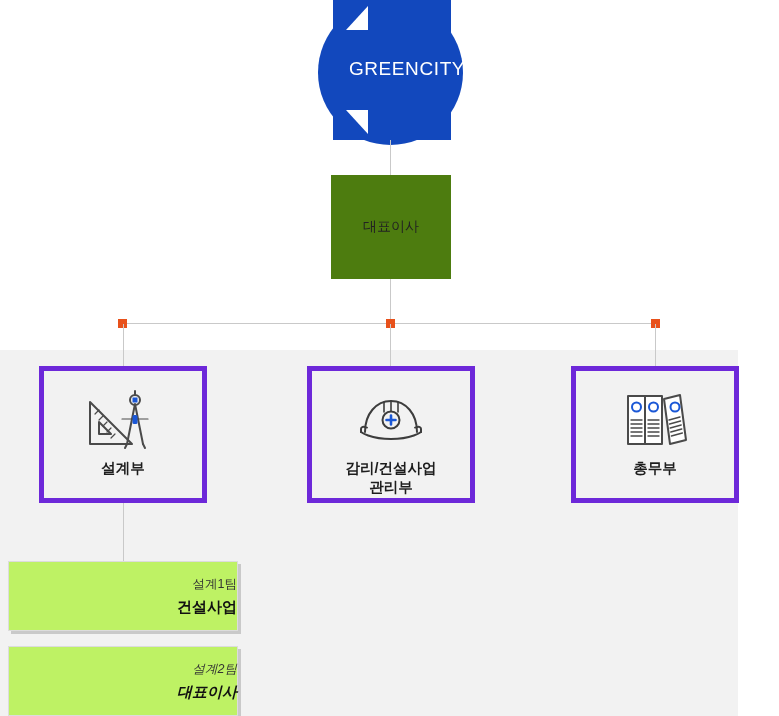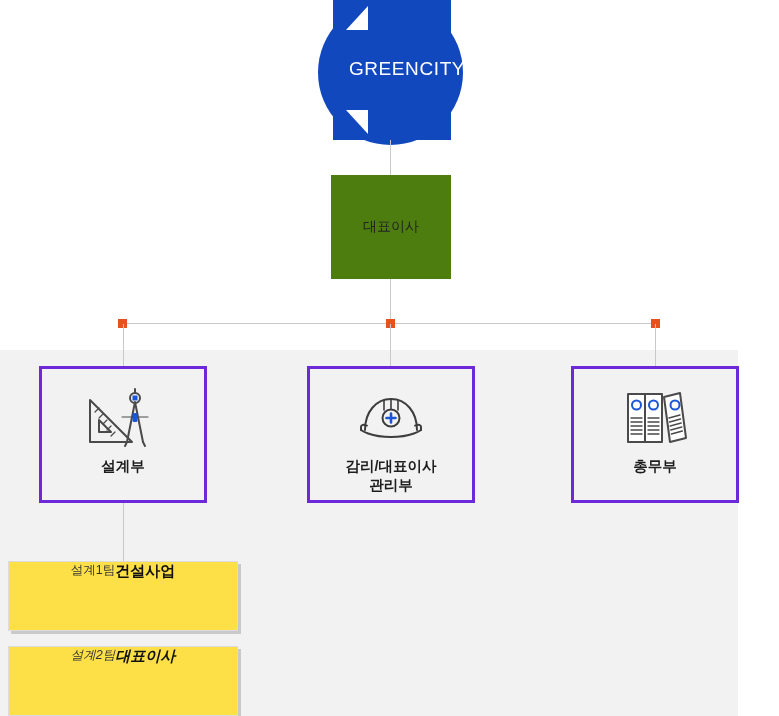--- a/index.html
+++ b/index.html
@@ -115,21 +115,21 @@
     color: #222222;
     font-weight: 400;
   }
 
   
   .dept {
     position: absolute;
     width: 168px;
     height: 137px;
     background: #f2f2f2;
-    border: 3px solid #6d28d9;
+    border: 5px solid #6d28d9;
     display: flex;
     flex-direction: column;
     align-items: center;
     justify-content: flex-start;
   }
   .dept .icon-slot {
     height: 80px;
     display: flex;
     align-items: center;
     justify-content: center;
@@ -146,26 +146,26 @@
   #dept-0 { left: 39px;  top: 366px; }
   #dept-1 { left: 307px; top: 366px; }
   #dept-2 { left: 571px; top: 366px; align-items: center; }
 
   
   .team {
     position: absolute;
     left: 8px;
     width: 230px;
     height: 70px;
-    background: #fde047;
+    background: #bef264;
     border: 1px solid #dcdcdc;
     box-shadow: 3px 3px 0 0 #c9c9c9;
     display: flex;
-    flex-direction: row;
-    align-items: flex-start;
+    flex-direction: column;
+    align-items: flex-end;
     justify-content: center;
   }
   #team-0 { top: 561px; }
   #team-1 { top: 646px; font-style: italic; }
   .team-sub {
     font-size: 12.5px;
     color: #333333;
     font-weight: 400;
     margin-bottom: 5px;
   }
@@ -237,21 +237,21 @@
           <path d="M13 44 C13 26 24 13 39 13 C54 13 65 26 65 44"></path>
           <path d="M9 44 C9 44 18 51 39 51 C60 51 69 44 69 44"></path>
           <path d="M9 44 L9 41 C9 39.5 10.5 38.5 12.5 39 L15 39.6"></path>
           <path d="M69 44 L69 41 C69 39.5 67.5 38.5 65.5 39 L63 39.6"></path>
           <path d="M32 14 L32 24 M39 13 L39 23 M46 14 L46 24" stroke-width="1.6"></path>
         </g>
         <circle cx="39" cy="32" r="8.5" fill="none" stroke="#3d3d3d" stroke-width="2"></circle>
         <path d="M39 27.5 L39 36.5 M34.5 32 L43.5 32" stroke="#1a57d6" stroke-width="2.6" stroke-linecap="round"></path>
       </svg>
     </div>
-    <div class="dept-label">감리/대표이사
+    <div class="dept-label">감리/건설사업
 관리부</div>
   </div>
 
   <div class="dept" id="dept-2">
     <div class="icon-slot">
       <svg width="70" height="62" viewBox="0 0 70 62" aria-hidden="true">
         <g fill="#ffffff" stroke="#4a4a4a" stroke-width="2" stroke-linejoin="round">
           <rect x="8" y="8" width="17" height="48"></rect>
           <rect x="25" y="8" width="17" height="48"></rect>
           <path d="M44 11 L60 7 L66 52 L50 56 Z"></path>

